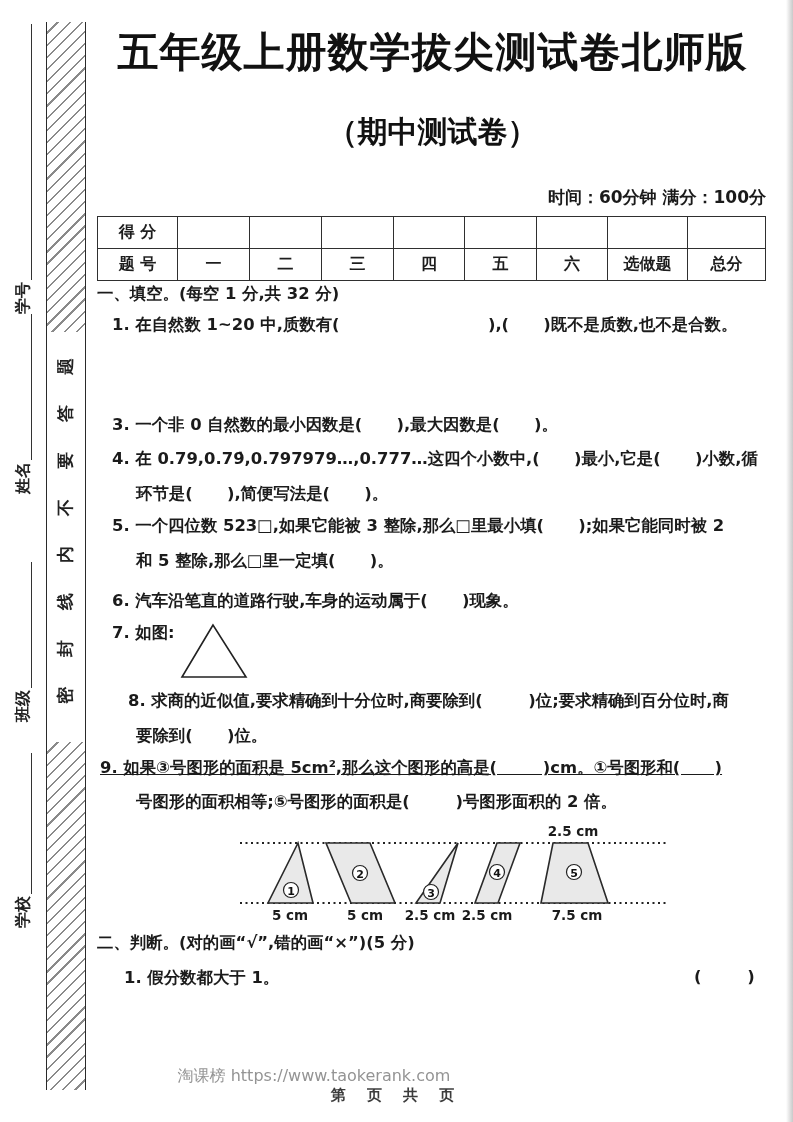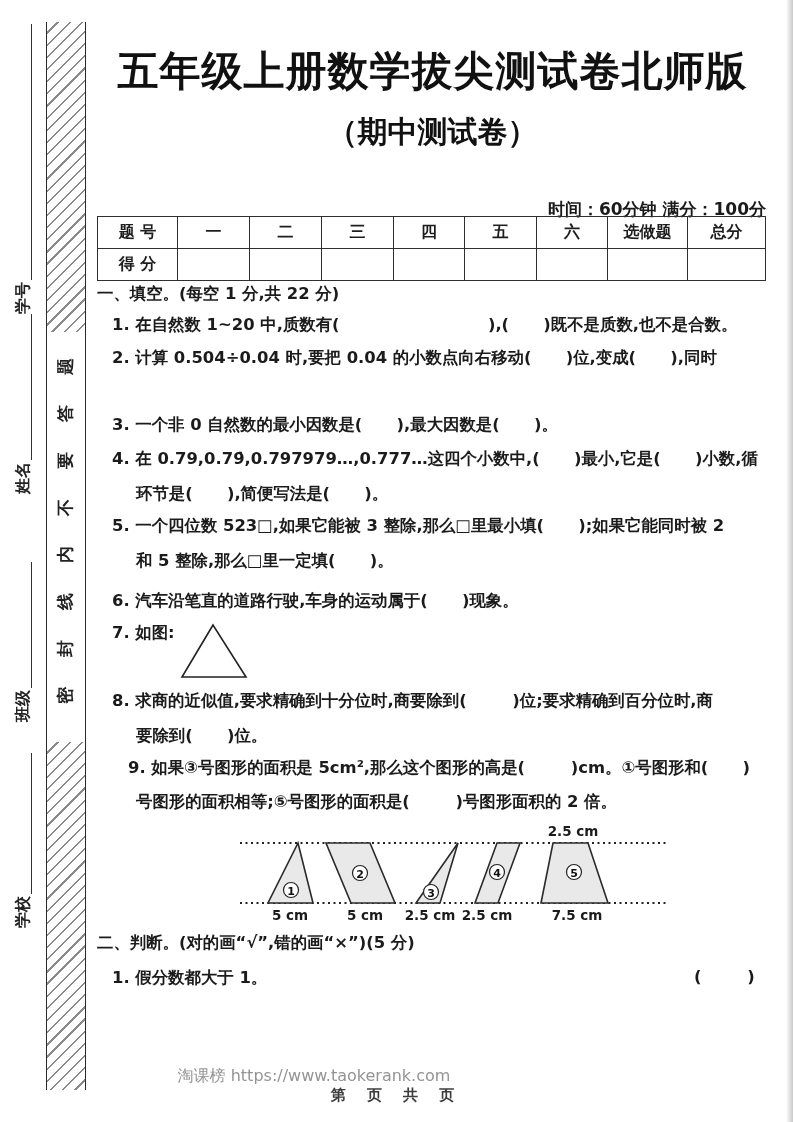--- a/index.html
+++ b/index.html
@@ -16,26 +16,26 @@
   .hatch.bottom{top:720px;height:348px;}
   .seal-text{position:absolute;left:43px;top:722px;width:412px;height:44px;
         transform:rotate(-90deg);transform-origin:0 0;
         font-size:17px;font-weight:700;letter-spacing:30px;line-height:44px;
         text-align:center;color:#222;white-space:nowrap;}
   .seal-field{position:absolute;left:10px;height:26px;display:flex;align-items:flex-end;
         transform:rotate(-90deg);transform-origin:0 0;font-size:16px;font-weight:700;
         line-height:26px;color:#222;}
   .seal-field .blank{flex:1;border-bottom:1.6px solid #333;margin-bottom:4px;margin-left:2px;}
   
-  .title{position:absolute;left:95px;top:44px;width:675px;text-align:center;
+  .title{position:absolute;left:95px;top:25px;width:675px;text-align:center;
         font-size:41px;font-weight:900;letter-spacing:1px;color:#111;}
   .subtitle{position:absolute;left:95px;top:112px;width:675px;text-align:center;
         font-size:30px;font-weight:800;color:#111;}
   .info{position:absolute;left:400px;top:186px;width:366px;text-align:right;
-        font-size:17px;font-weight:700;color:#1a1a1a;margin-top:12px;}
+        font-size:17px;font-weight:700;color:#1a1a1a;}
   
   table.score{position:absolute;left:97px;top:216px;width:668px;border-collapse:collapse;
         table-layout:fixed;}
   table.score td{border:1.4px solid #2f2f2f;text-align:center;font-size:16px;
         font-weight:700;color:#1d1d1d;height:31px;padding:0;}
   
   .line{position:absolute;white-space:pre;font-size:16.4px;font-weight:600;color:#1b1b1b;}
   .sec{font-weight:800;}
   .q7row{position:absolute;display:flex;align-items:flex-start;gap:4px;}
   .figure{position:absolute;left:238px;top:826px;}
@@ -84,64 +84,63 @@
         <col style="width:72px">
         <col style="width:72px">
       <col style="width:71px">
         <col style="width:72px">
         <col style="width:71px">
         <col style="width:80px">
       <col style="width:78px">
     </colgroup>
     <tbody>
         <tr>
+      <td>得 分</td>
+      <td></td>
+      <td></td>
+      <td></td>
+      <td></td>
+      <td></td>
+      <td></td>
+      <td></td>
+      <td></td>
+    </tr>
+    <tr>
       <td>题 号</td>
       <td>一</td>
       <td>二</td>
       <td>三</td>
       <td>四</td>
       <td>五</td>
       <td>六</td>
       <td>选做题</td>
       <td>总分</td>
     </tr>
-    <tr>
-      <td>得 分</td>
-      <td></td>
-      <td></td>
-      <td></td>
-      <td></td>
-      <td></td>
-      <td></td>
-      <td></td>
-      <td></td>
-    </tr>
   </tbody>
     </table>
 
-  <div class="line sec" style="left:97px;top:283px;">一、填空。(每空 1 分,共 22 分)</div>
+  <div class="line sec" style="left:97px;top:283px;">一、填空。(每空 1 分,共 32 分)</div>
   <div class="line" style="left:112px;top:314px;">1. 在自然数 1~20 中,质数有(                          ),(      )既不是质数,也不是合数。</div>
-  <div class="line" style="left:112px;top:347px;">2. 计算 0.504÷0.04 时,要把 0.04 的小数点向右移动(      )位,变成(      ),同时</div>
   <div class="line" style="left:112px;top:414px;">3. 一个非 0 自然数的最小因数是(      ),最大因数是(      )。</div>
   <div class="line" style="left:112px;top:448px;">4. 在 0.79,0.79̇,0.797979…,0.777…这四个小数中,(      )最小,它是(      )小数,循</div>
   <div class="line" style="left:136px;top:483px;">环节是(      ),简便写法是(      )。</div>
   <div class="line" style="left:112px;top:515px;">5. 一个四位数 523□,如果它能被 3 整除,那么□里最小填(      );如果它能同时被 2</div>
   <div class="line" style="left:136px;top:550px;">和 5 整除,那么□里一定填(      )。</div>
   <div class="line" style="left:112px;top:590px;text-align:center;">6. 汽车沿笔直的道路行驶,车身的运动属于(      )现象。</div>
 
   <div class="q7row" style="left:112px;top:622px;">
     <span class="line" style="position:static;">7. 如图:</span>
     <svg width="70" height="58" viewBox="0 0 70 58">
       <polygon points="34,3 3,55 67,55" fill="#ffffff" stroke="#222" stroke-width="1.6"></polygon>
     </svg>
   </div>
 
-  <div class="line" style="left:112px;top:690px;">8. 求商的近似值,要求精确到十分位时,商要除到(        )位;要求精确到百分位时,商</div>
+  <div class="line" style="left:128px;top:690px;">8. 求商的近似值,要求精确到十分位时,商要除到(        )位;要求精确到百分位时,商</div>
   <div class="line" style="left:136px;top:725px;">要除到(      )位。</div>
-  <div class="line" style="left:128px;top:757px;">9. 如果③号图形的面积是 5cm²,那么这个图形的高是(        )cm。①号图形和(      )</div>
+  <div class="line" style="left:100px;top:757px;text-decoration:underline;">9. 如果③号图形的面积是 5cm²,那么这个图形的高是(        )cm。①号图形和(      )</div>
   <div class="line" style="left:136px;top:791px;">号图形的面积相等;⑤号图形的面积是(        )号图形面积的 2 倍。</div>
 
   <svg class="figure" width="430" height="100" viewBox="0 0 430 100">
 
     <line x1="2" y1="17" x2="428" y2="17" stroke="#222" stroke-width="2" stroke-dasharray="2 3.5"></line>
     <line x1="2" y1="77" x2="428" y2="77" stroke="#222" stroke-width="2" stroke-dasharray="2 3.5"></line>
 
     <text x="335" y="10" text-anchor="middle" font-size="13.5" font-weight="bold" fill="#1b1b1b">2.5 cm</text>
 
     <polygon points="30,77 75,77 60,17" fill="#e9e9e9" stroke="#2a2a2a" stroke-width="1.6"></polygon>
@@ -164,20 +163,20 @@
     <text x="259" y="50.5" text-anchor="middle" font-size="11" font-weight="bold" fill="#111">4</text>
     <text x="249" y="94" text-anchor="middle" font-size="13.5" font-weight="bold" fill="#1b1b1b">2.5 cm</text>
 
     <polygon points="303,77 370,77 350,17 315,17" fill="#e9e9e9" stroke="#2a2a2a" stroke-width="1.6"></polygon>
     <circle cx="336" cy="46" r="7.5" fill="#fff" stroke="#222" stroke-width="1.2"></circle>
     <text x="336" y="50.5" text-anchor="middle" font-size="11" font-weight="bold" fill="#111">5</text>
     <text x="339" y="94" text-anchor="middle" font-size="13.5" font-weight="bold" fill="#1b1b1b">7.5 cm</text>
   </svg>
 
   <div class="line sec" style="left:97px;top:932px;">二、判断。(对的画“√”,错的画“×”)(5 分)</div>
-  <div class="line" style="left:112px;top:967px;text-align:center;">1. 假分数都大于 1。</div>
+  <div class="line" style="left:124px;top:967px;text-align:center;">1. 假分数都大于 1。</div>
   <div class="line" style="left:694px;top:967px;">(        )</div>
 
   <div class="wm">淘课榜 https://www.taokerank.com</div>
   <div class="pg">第 页 共 页</div>
 
   <div class="edge-shadow"></div>
 </div>
 
 </body></html>

